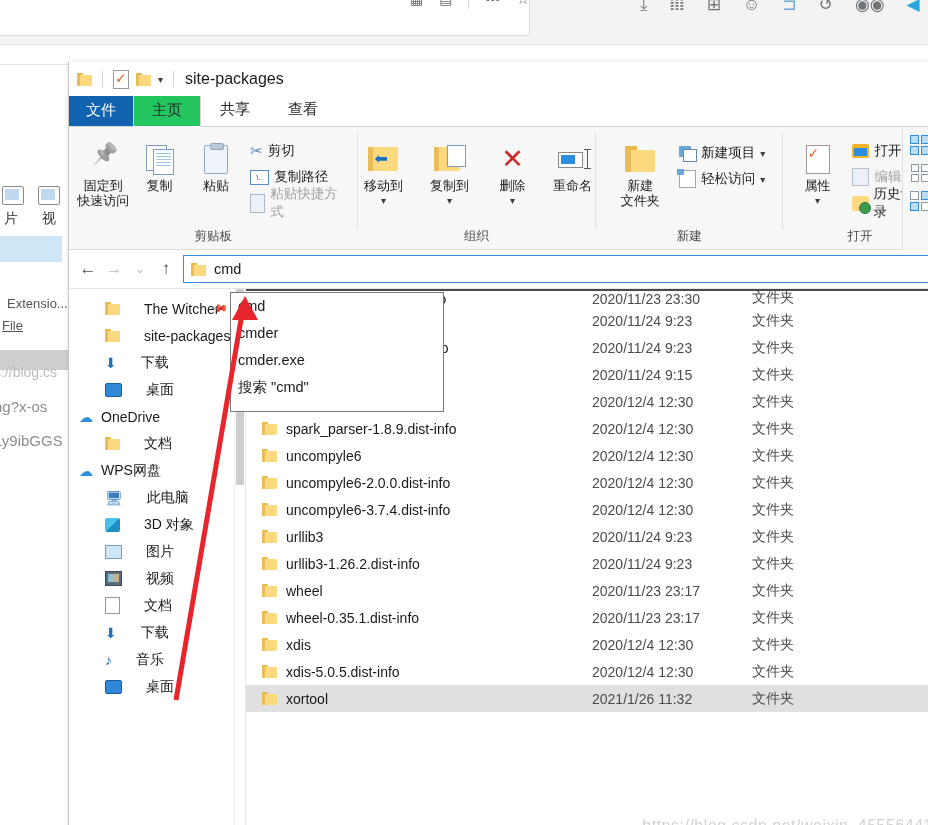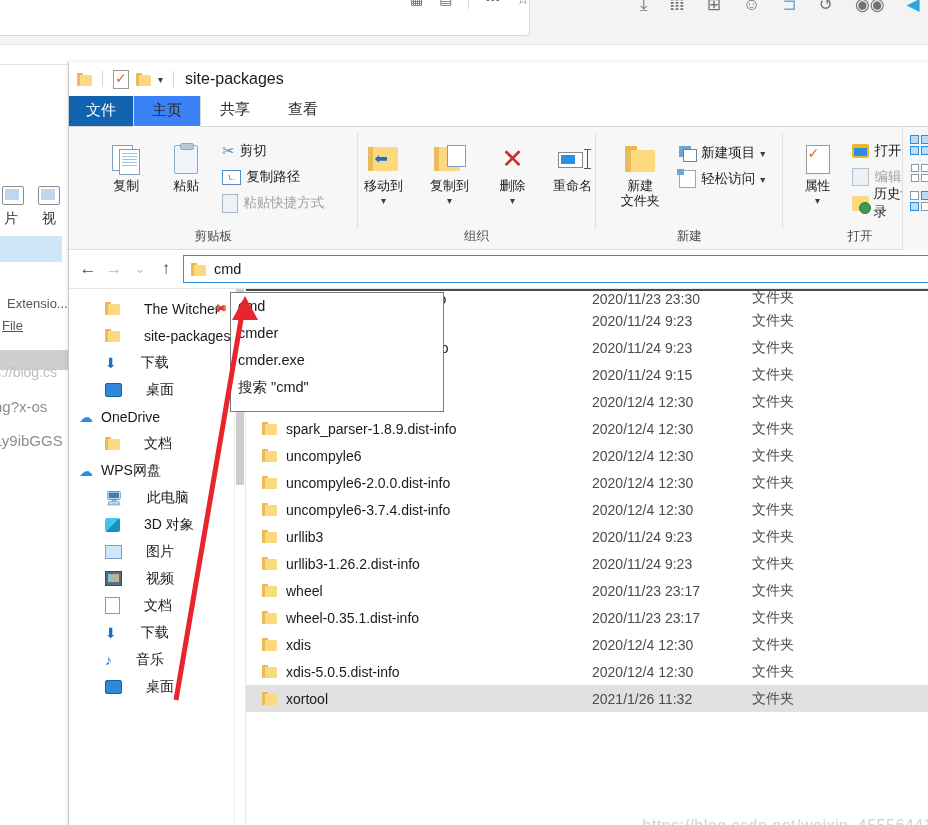--- a/index.html
+++ b/index.html
@@ -61,21 +61,21 @@
   .folder.lg .edge { top:4px; width:6px; height:22px; }
 
   .props-ico { width:14px; height:17px; border:1px solid #9a9a9a; background:#fff; position:relative; }
   .props-ico:before { content:'✓'; position:absolute; left:1px; top:-1px; font-size:14px; color:#d9662a; line-height:17px; }
   .caret { font-size:10px; color:#3d3d3d; }
 
   
   .tabs { height:30px; background:#ffffff; display:flex; align-items:flex-end; border-bottom:1px solid #d6d6d6; }
   .tab-file { background:#1263af; color:#fff; font-size:15px; padding:5px 17px 6px;margin-top:16px; }
   .tab-item { font-size:15px; color:#2a2a2a; padding:5px 18px 6px; border:1px solid transparent; }
-  .tab-item.active { background:#3b82f6; border:1px solid #d6d6d6; border-bottom-color:#fff; margin-bottom:-1px; }
+  .tab-item.active { background:#22c55e; border:1px solid #d6d6d6; border-bottom-color:#fff; margin-bottom:-1px; }
 
   
   .ribbon { height:122px; background:#f7f7f7; border-bottom:1px solid #ddd; display:flex; position:relative; }
   .rgroup { position:relative; display:flex; flex-direction:column; align-items:center; padding:5px 8px 0; }
   .rgroup:after { content:''; position:absolute; right:0; top:6px; bottom:20px; width:1px; background:#e0e0e0; }
   .rgroup.last:after { display:none; }
   .rg-body { display:flex; align-items:flex-start; gap:4px; flex:1; padding-top:4px; }
   .rg-title { font-size:12.5px; color:#4b4b4b; padding-bottom:4px; }
   .rbtn { display:flex; flex-direction:column; align-items:center; width:56px; font-size:13px; color:#1a1a1a; line-height:15px; text-align:center; padding-top:4px; }
   .rbtn .glyph { height:38px; display:flex; align-items:center; justify-content:center; }
@@ -260,20 +260,27 @@
       <div class="tab-item">共享</div>
       <div class="tab-item">查看</div>
     </div>
 
     <div class="ribbon">
 
       <div class="rgroup" style="width:296px;">
         <div class="rg-body">
           <div class="rbtn">
             <span class="glyph">
+                <span class="pin"></span>
+              </span>
+            <span style="white-space:pre-line;">固定到
+快速访问</span>
+          </div>
+          <div class="rbtn">
+            <span class="glyph">
                 <span class="doc-stack">
                   <i class="d1"></i>
                   <i class="d2"></i>
                 </span>
               </span>
             <span>复制</span>
           </div>
           <div class="rbtn">
             <span class="glyph">
                 <span class="clipbd"></span>

